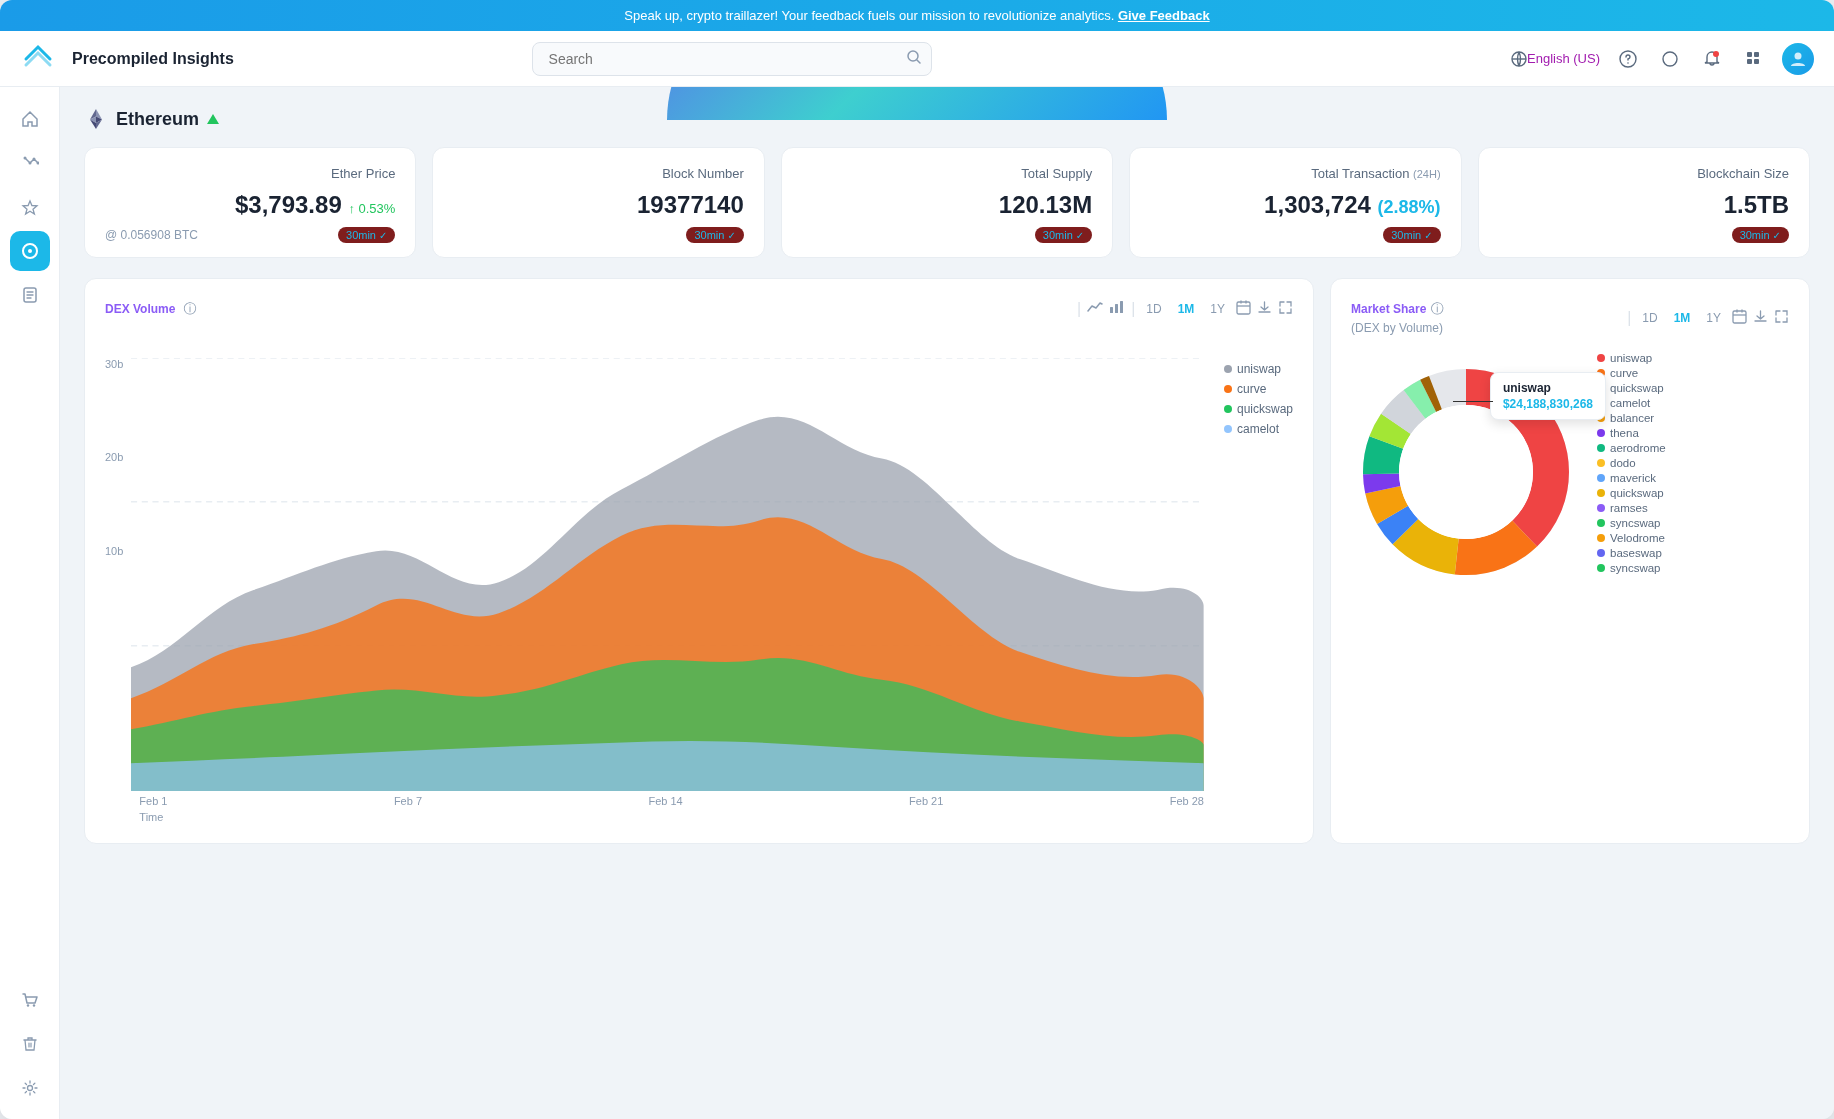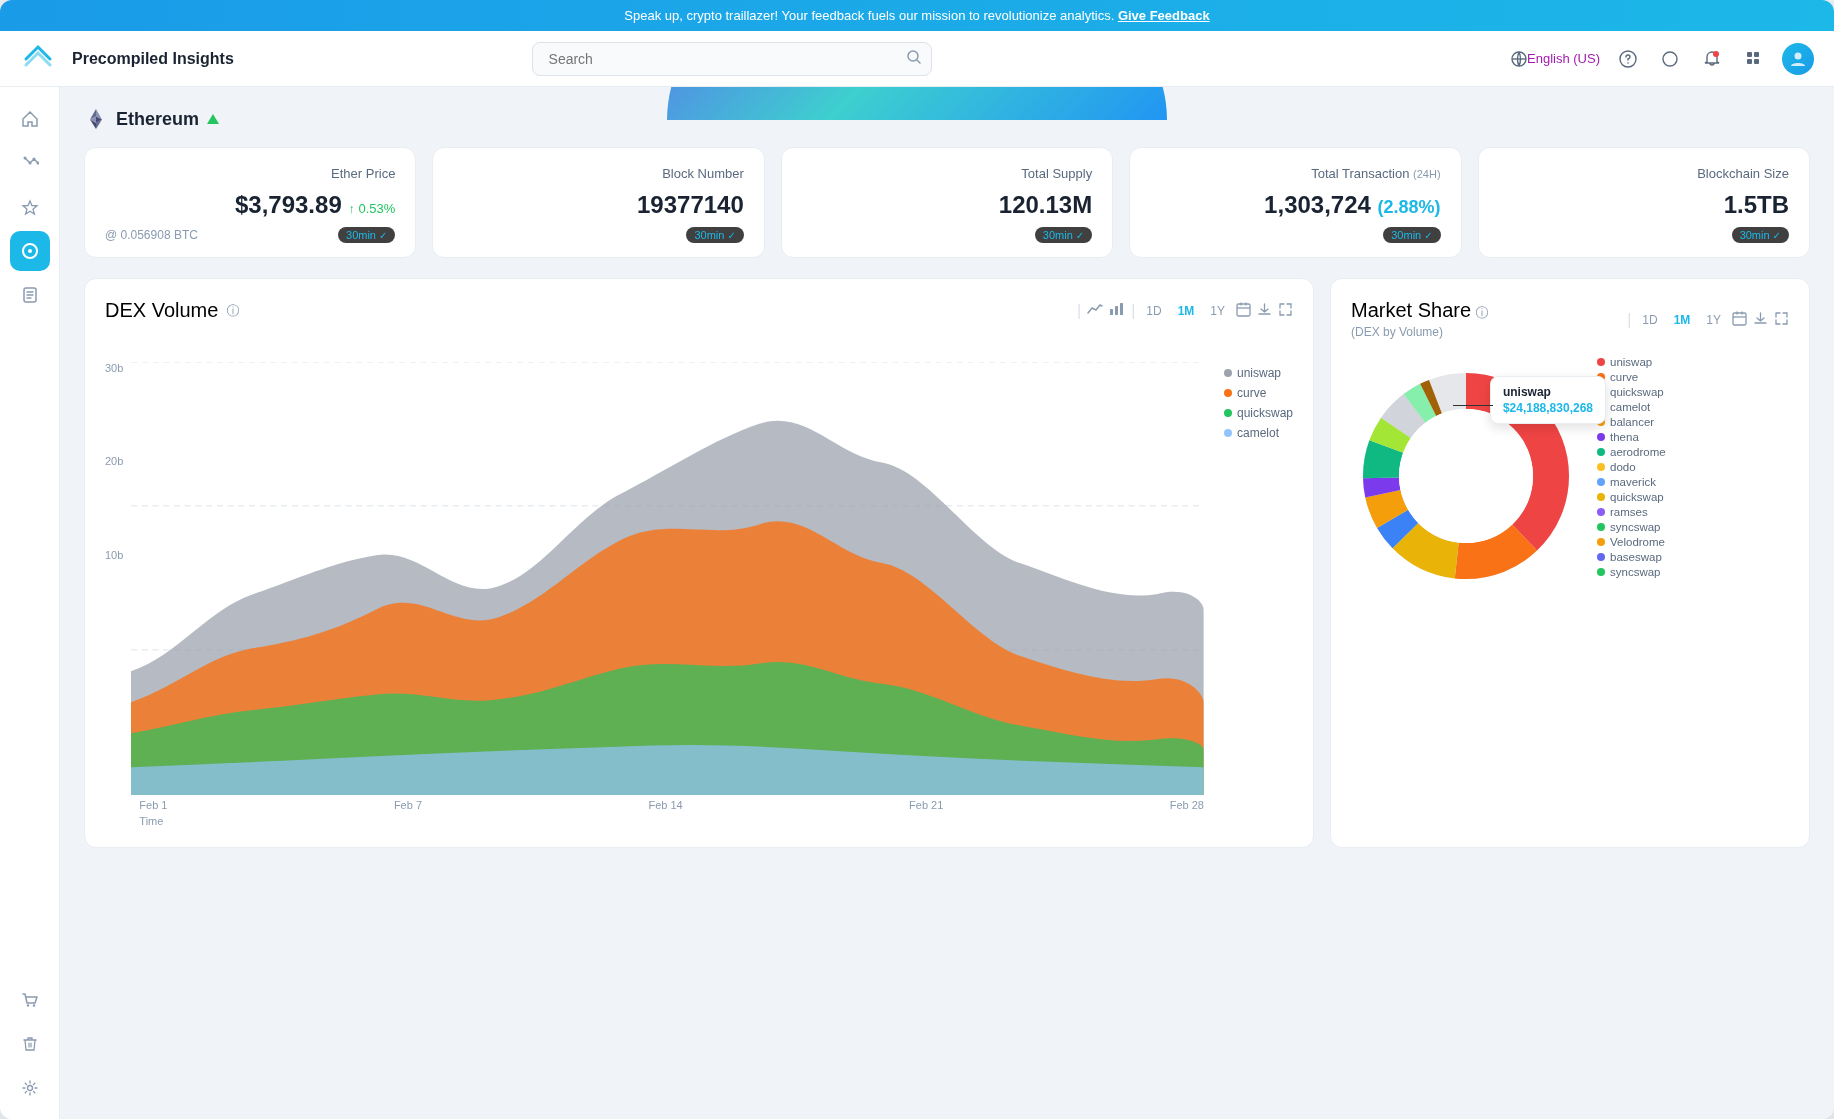--- a/index.html
+++ b/index.html
@@ -224,21 +224,21 @@
     }
     .stat-change-positive { color: #22c55e; font-size: 13px; font-weight: 500; }
     .stat-change-info { color: #1cb8e8; font-size: 18px; }
     .stat-btc { font-size: 12px; color: #8a9bb0; }
     .stat-footer {
       display: flex;
       align-items: center;
       justify-content: space-between;
     }
     .time-badge {
-      background: #404040;
+      background: #7f1d1d;
       color: #1cb8e8;
       border-radius: 20px;
       padding: 2px 8px;
       font-size: 11px;
       display: flex;
       align-items: center;
       gap: 3px;
     }
     .time-badge .check { color: #1cb8e8; font-size: 10px; }
 
@@ -254,23 +254,23 @@
       padding: 20px;
       border: 1px solid #e8edf2;
     }
     .chart-header {
       display: flex;
       align-items: center;
       gap: 8px;
       margin-bottom: 16px;
     }
     .chart-title {
-      font-size: 20px;
-      font-weight: 400;
-      color: #000000;
+      font-size: 12px;
+      font-weight: 700;
+      color: #8b5cf6;
     }
     .chart-subtitle {
       font-size: 12px;
       color: #8a9bb0;
     }
     .chart-controls {
       display: flex;
       align-items: center;
       gap: 6px;
       margin-left: auto;

